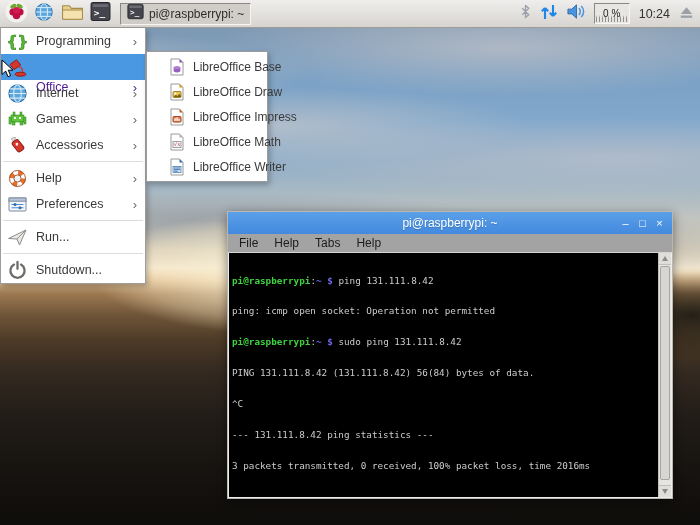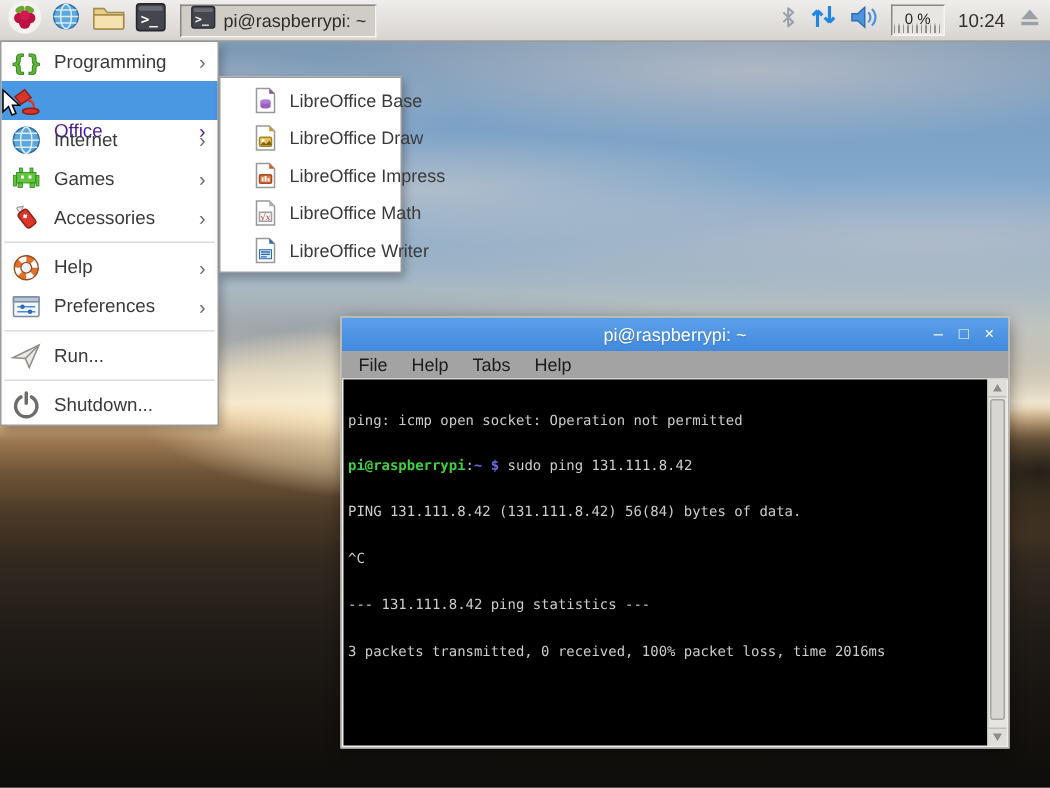--- a/index.html
+++ b/index.html
@@ -381,20 +381,21 @@
       </div>
     </div>
     <div class="menubar">
       <span class="mb-item">File</span>
       <span class="mb-item">Help</span>
       <span class="mb-item">Tabs</span>
       <span class="mb-item">Help</span>
     </div>
 
     <div class="term-content">
+      <div class="tl"><span class="tg">pi@raspberrypi</span><span class="tw">:</span><span class="tb">~</span><span class="tb"> $ </span><span class="tw">ping 131.111.8.42</span></div>
       <div class="tl"><span class="tw">ping: icmp open socket: Operation not permitted</span></div>
       <div class="tl"><span class="tg">pi@raspberrypi</span><span class="tw">:</span><span class="tb">~</span><span class="tb"> $ </span><span class="tw">sudo ping 131.111.8.42</span></div>
       <div class="tl"><span class="tw">PING 131.111.8.42 (131.111.8.42) 56(84) bytes of data.</span></div>
       <div class="tl"><span class="tw">^C</span></div>
       <div class="tl"><span class="tw">--- 131.111.8.42 ping statistics ---</span></div>
       <div class="tl"><span class="tw">3 packets transmitted, 0 received, 100% packet loss, time 2016ms</span></div>
       <div class="tl"><span class="tw"></span></div>
       
     </div>
 

